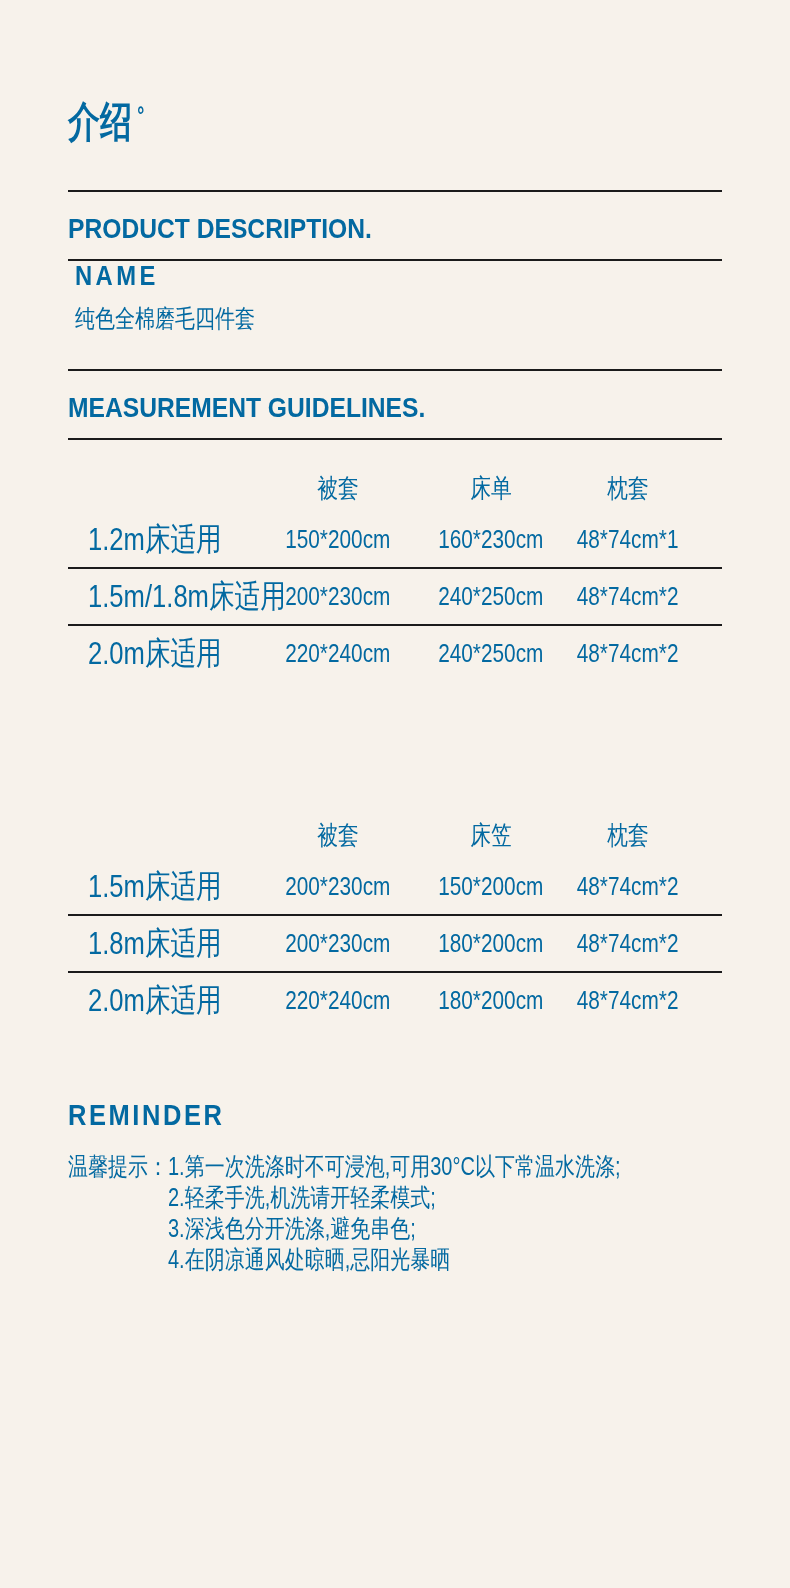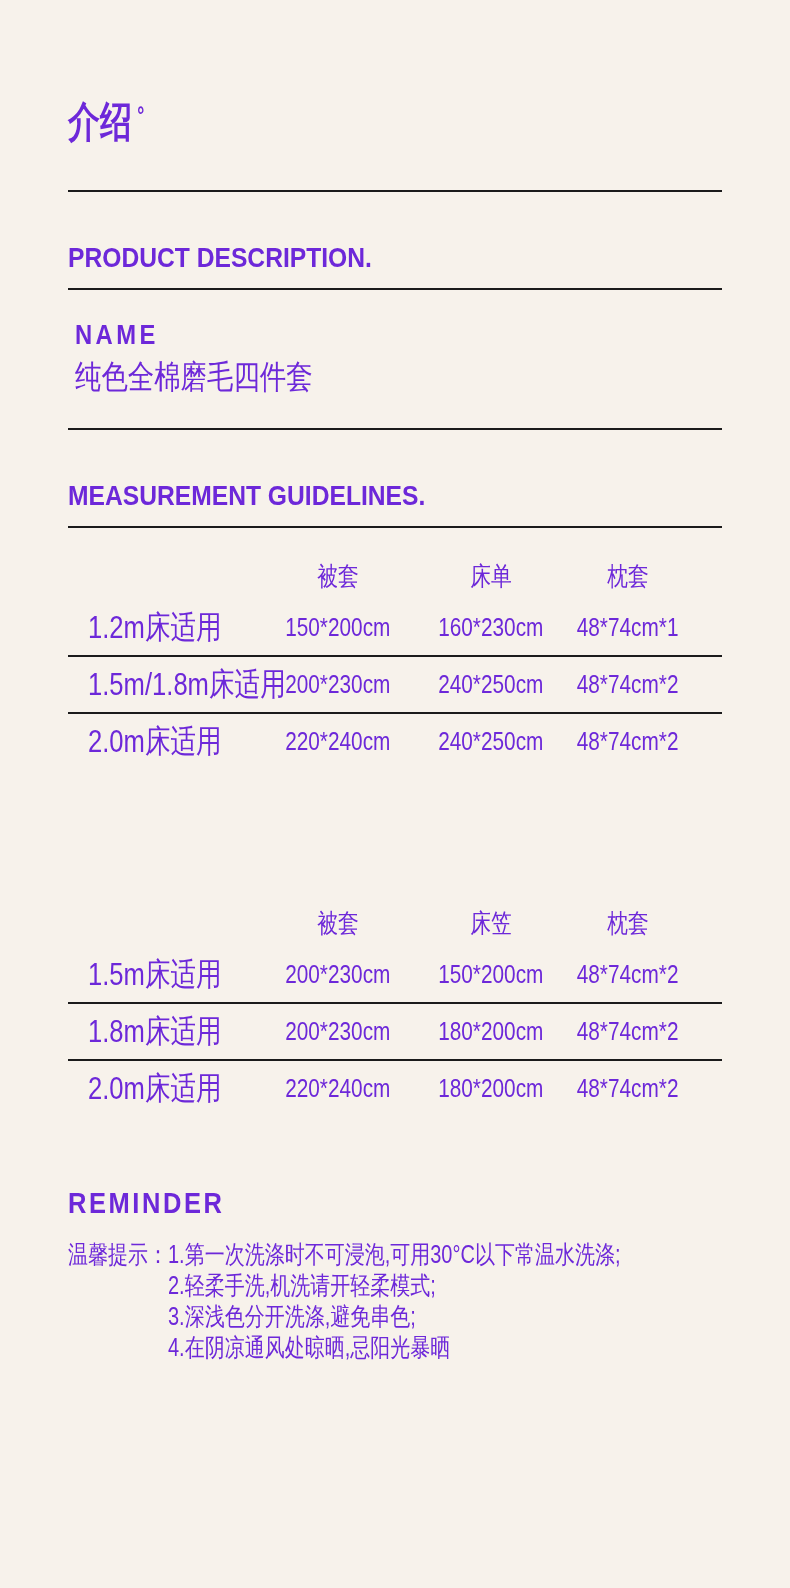--- a/index.html
+++ b/index.html
@@ -1,41 +1,41 @@
 <!DOCTYPE html>
 <html><head>
 <meta charset="utf-8">
 <style>
   html,body { margin:0; padding:0; background:#e9e6df; }
   .page {
     position:relative; width:790px; height:1588px; margin:0 auto;
-    background:#F7F2EB; color:#6d28d9; overflow:hidden;
+    background:#F7F2EB; color:#0369a1; overflow:hidden;
     font-family:"Liberation Sans","DejaVu Sans",sans-serif;
   }
   .content { padding:98px 68px 0 68px; }
 
   
   .cn-title { line-height:48px; font-size:42px; font-weight:bold; white-space:nowrap; }
   .cn-title .inner { display:inline-block; transform:scaleX(0.76); transform-origin:left center; }
   .deg { font-size:0.55em; position:relative; top:-0.55em; margin-left:7px; font-weight:bold; }
   .sec2 { margin-top:52px; }
 
   .rule { height:2px; background:#1B1B1B; }
   .r1 { margin-top:38px; }
   .r3 { margin-top:36px; }
 
-  .en-subtitle { padding:30px 0 14px 0; line-height:32px; font-size:28px; font-weight:bold; white-space:nowrap;margin-top:20px; }
+  .en-subtitle { padding:21px 0 14px 0; line-height:32px; font-size:28px; font-weight:bold; white-space:nowrap; }
   .en-subtitle .inner { display:inline-block; transform:scaleX(0.88); transform-origin:left center; }
 
   
-  .nf-row { display:flex; margin-top:30px; padding-left:7px; }
+  .nf-row { display:flex; padding-left:7px; }
   .nf-col1 { width:373px; flex:0 0 auto; }
   .nf-label { font-size:28px; font-weight:bold; letter-spacing:4px; line-height:30px; white-space:nowrap; }
   .nf-label .inner { display:inline-block; transform:scaleX(0.85); transform-origin:left center; }
-  .nf-value { margin-top:12px; font-size:33px; line-height:30px; white-space:nowrap; }
+  .nf-value { margin-top:12px; font-size:25px; line-height:30px; white-space:nowrap; }
   .nf-value .inner { display:inline-block; transform:scaleX(0.8); transform-origin:left center; }
 
   
   .size-table { margin-top:24px; }
   .size-table.t2 { margin-top:130px; }
   .t-row { display:grid; grid-template-columns:190px 160px 145px 130px; align-items:center; }
   .t-head { height:48px; }
   .t-data { height:55px; }
   .t-data.hasline { border-bottom:2px solid #1B1B1B; }
   .t-label { text-align:left; padding-left:20px; font-size:32px; white-space:nowrap; }

